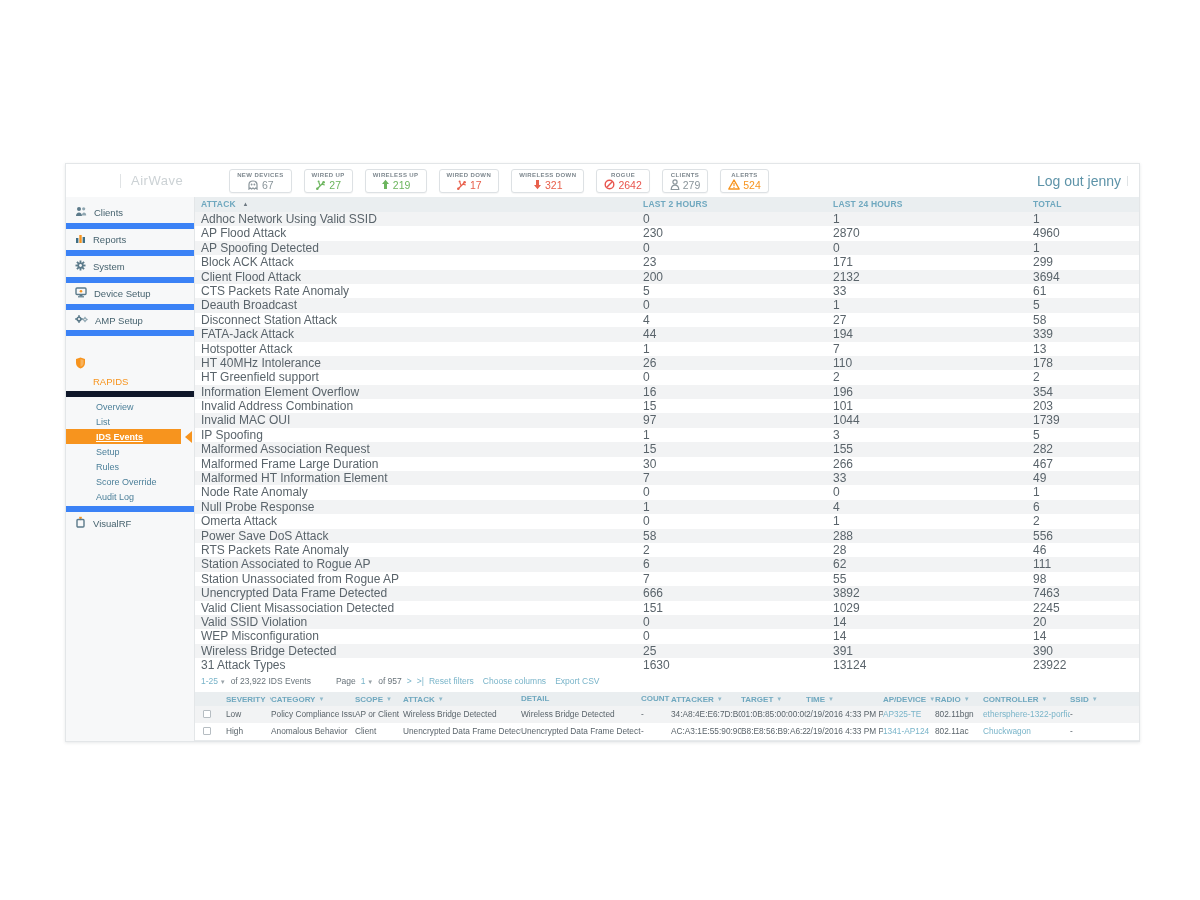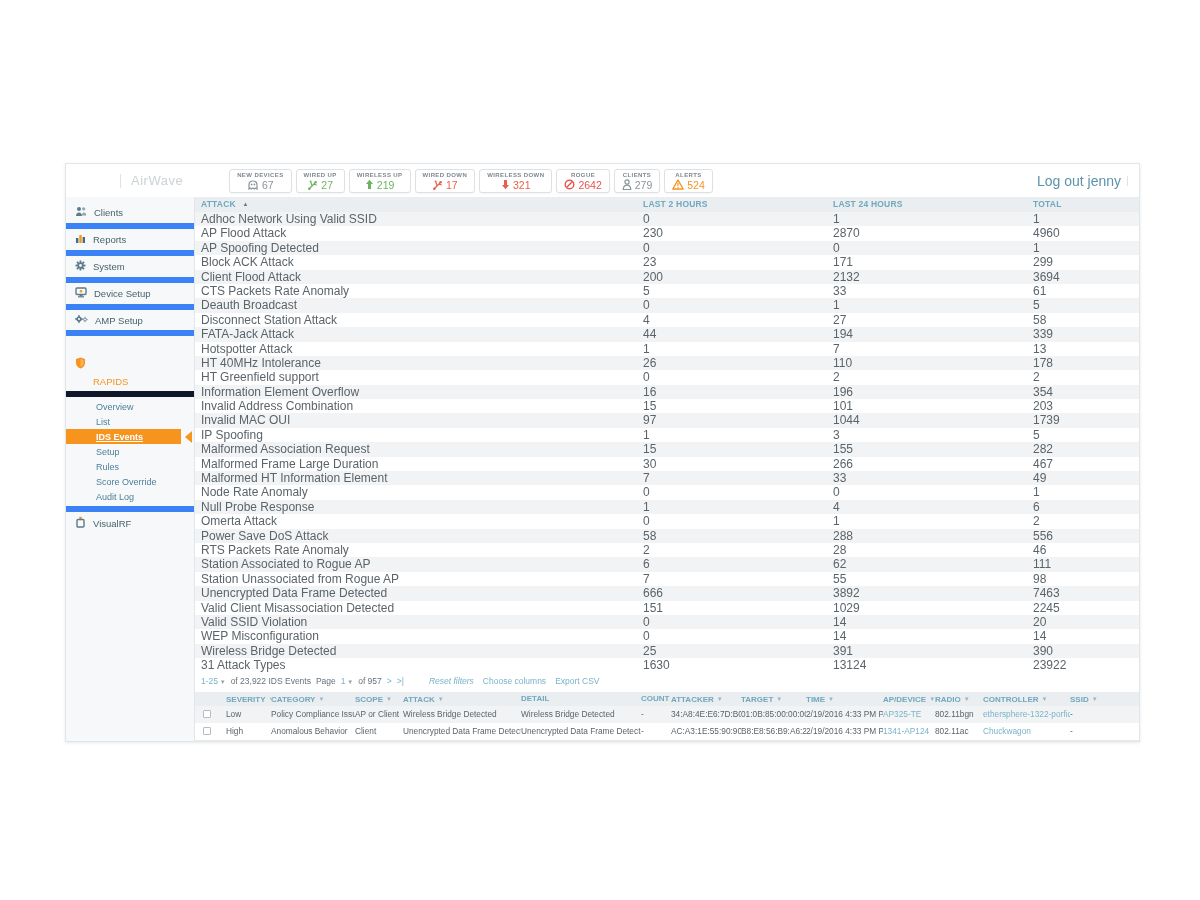--- a/index.html
+++ b/index.html
@@ -7,21 +7,21 @@
   body { font-family:"Liberation Sans", sans-serif; }
   .page { position:relative; width:1200px; height:900px; background:#fff; overflow:hidden; }
   .app { position:absolute; left:65px; top:163px; width:1075px; background:#fff;
          border:1px solid #e3e6e8; box-shadow:0 1px 3px rgba(60,70,80,.12); }
 
   
   .topbar { height:33px; display:flex; align-items:center; background:#fff; }
   .logo-wrap { display:flex; align-items:center; margin-left:54px; }
   .logo-divider { width:1px; height:14px; background:#e0e3e5; margin-right:10px; }
   .logo { font-size:13px; color:#ccd2d5; letter-spacing:.5px; }
-  .stats { display:flex; gap:4px; margin-left:46px; }
+  .stats { display:flex; gap:12px; margin-left:46px; }
   .stat-box { border:1px solid #dde1e4; border-radius:3px; background:#fff; padding:2px 7px 1px;
               text-align:center; box-shadow:0 1px 1px rgba(0,0,0,.04); min-width:44px; }
   .stat-label { font-size:6px; font-weight:bold; color:#7d878e; letter-spacing:.4px; white-space:nowrap; }
   .stat-value { display:flex; align-items:center; justify-content:center; gap:3px;
                 font-size:10.5px; color:#417f97; margin-top:1px; }
   .stat-value svg { display:block; }
   .logout { margin-left:auto; margin-right:11px; font-size:14px; color:#5d93a8; display:flex; align-items:center; gap:6px; }
   .logout .bar { width:1px; height:10px; background:#dfe3e5; }
 
   
@@ -483,28 +483,28 @@
               <div>13124</div>
               <div>23922</div>
             </div>
           </div>
 
         <div class="pagebar">
           <span class="sel">
             <span>1-25</span><span class="caret"> ▼</span>
           </span>
           <span style="color:#68737a;">of 23,922 IDS Events</span>
-          <span style="color:#68737a; margin-left:0;">Page</span>
+          <span style="color:#68737a; margin-left:20px;">Page</span>
           <span class="sel">
             <span>1</span><span class="caret"> ▼</span>
           </span>
           <span style="color:#68737a;">of 957</span>
           <span class="lnk">&gt;</span>
           <span class="lnk">&gt;|</span>
-          <span class="lnk" style="margin-left:20px;font-style:italic;">Reset filters</span>
+          <span class="lnk" style="margin-left:0;">Reset filters</span>
           <span class="lnk" style="margin-left:4px;">Choose columns</span>
           <span class="lnk" style="margin-left:4px;">Export CSV</span>
         </div>
 
         <div class="evt-grid" id="evtGrid">
             <div class="evt-row head">
               <div></div>
               <div>SEVERITY<span class="filter-caret">▼</span></div>
               <div>CATEGORY<span class="filter-caret">▼</span></div>
               <div>SCOPE<span class="filter-caret">▼</span></div>

